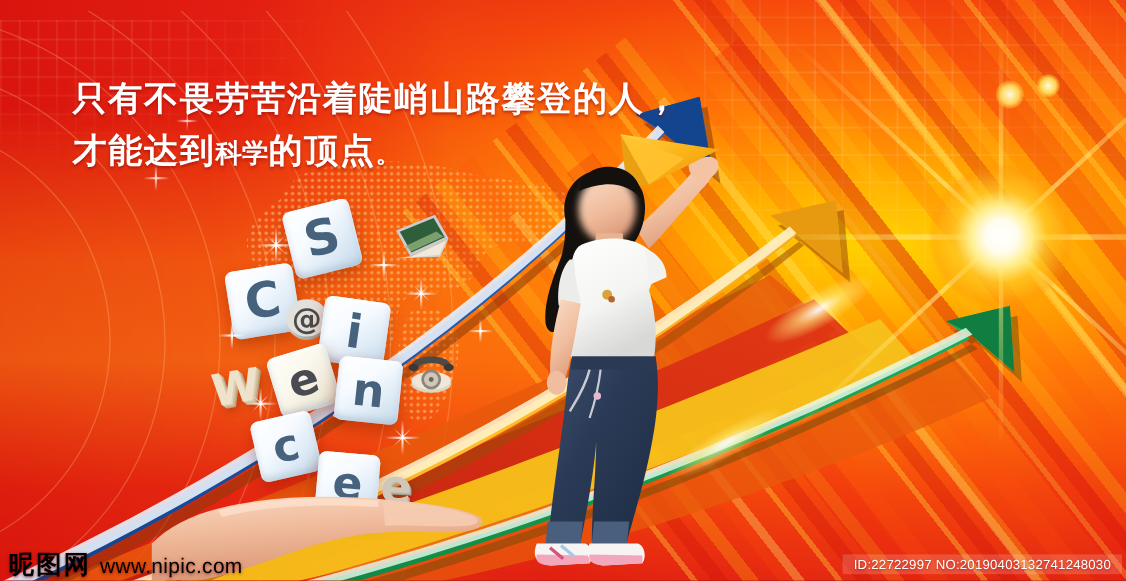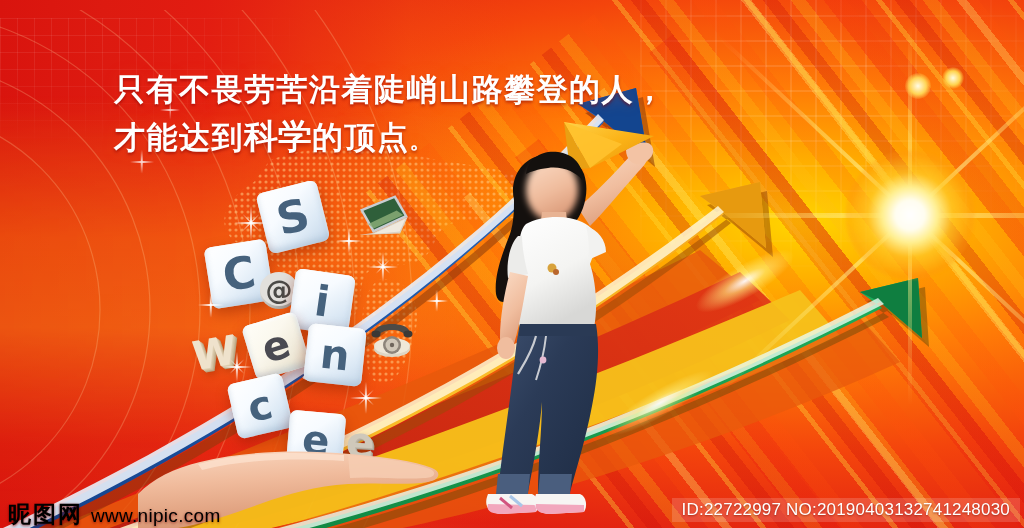--- a/index.html
+++ b/index.html
@@ -131,25 +131,25 @@
   #arrows{inset:0;}
   #arrows svg{width:100%;height:100%;}
 
   
   #headline{
     position:absolute;left:66px;top:66px;width:620px;
     color:#ffffff;
     text-shadow:0 2px 3px rgba(130,0,0,.55), 0 0 14px rgba(255,90,40,.35);
   }
   .hl-line{
-    font-size:31px;font-weight:bold;letter-spacing:1.5px;line-height:47px;white-space:nowrap;margin-left:48px;
+    font-size:31px;font-weight:bold;letter-spacing:1.5px;line-height:47px;white-space:nowrap;
   }
   .hl-emph{
     font-family:"DejaVu Sans","Liberation Sans",sans-serif;
-    font-weight:bold;font-size:34px;letter-spacing:0px;
+    font-weight:bold;font-size:24px;letter-spacing:0px;
     text-shadow:0 2px 4px rgba(120,0,0,.6);
   }
   .hl-period{font-size:22px;}
 
   
   .tile{
     position:absolute;border-radius:7px;
     background:linear-gradient(142deg,#ffffff 0%,#f7fbff 38%,#dce9f5 72%,#c3d6e8 100%);
     box-shadow:0 6px 14px rgba(120,20,0,.38), inset 0 -4px 6px rgba(150,175,200,.45), inset 0 2px 3px #fff;
     display:flex;align-items:center;justify-content:center;
@@ -200,21 +200,21 @@
   #wm-cut{
     position:absolute;left:10px;bottom:-13px;
     font-family:"DejaVu Sans","Liberation Sans",sans-serif;
     font-size:22px;font-weight:bold;letter-spacing:2px;color:#fff;opacity:.92;
     text-shadow:0 1px 3px rgba(120,0,0,.7);overflow:hidden;height:14px;
   }
   #idbar{
     position:absolute;right:4px;bottom:6px;
     padding:2px 10px;
     background:rgba(255,255,255,.17);
-    color:#ffffff;font-size:17px;letter-spacing:.2px;white-space:nowrap;
+    color:#ffffff;font-size:12px;letter-spacing:.2px;white-space:nowrap;
     text-shadow:0 1px 2px rgba(120,20,0,.6);
     text-align:center;
   }
 </style>
 </head>
 <body>
 
 <div id="poster">
 
   <div class="layer" id="bg-base"></div>

